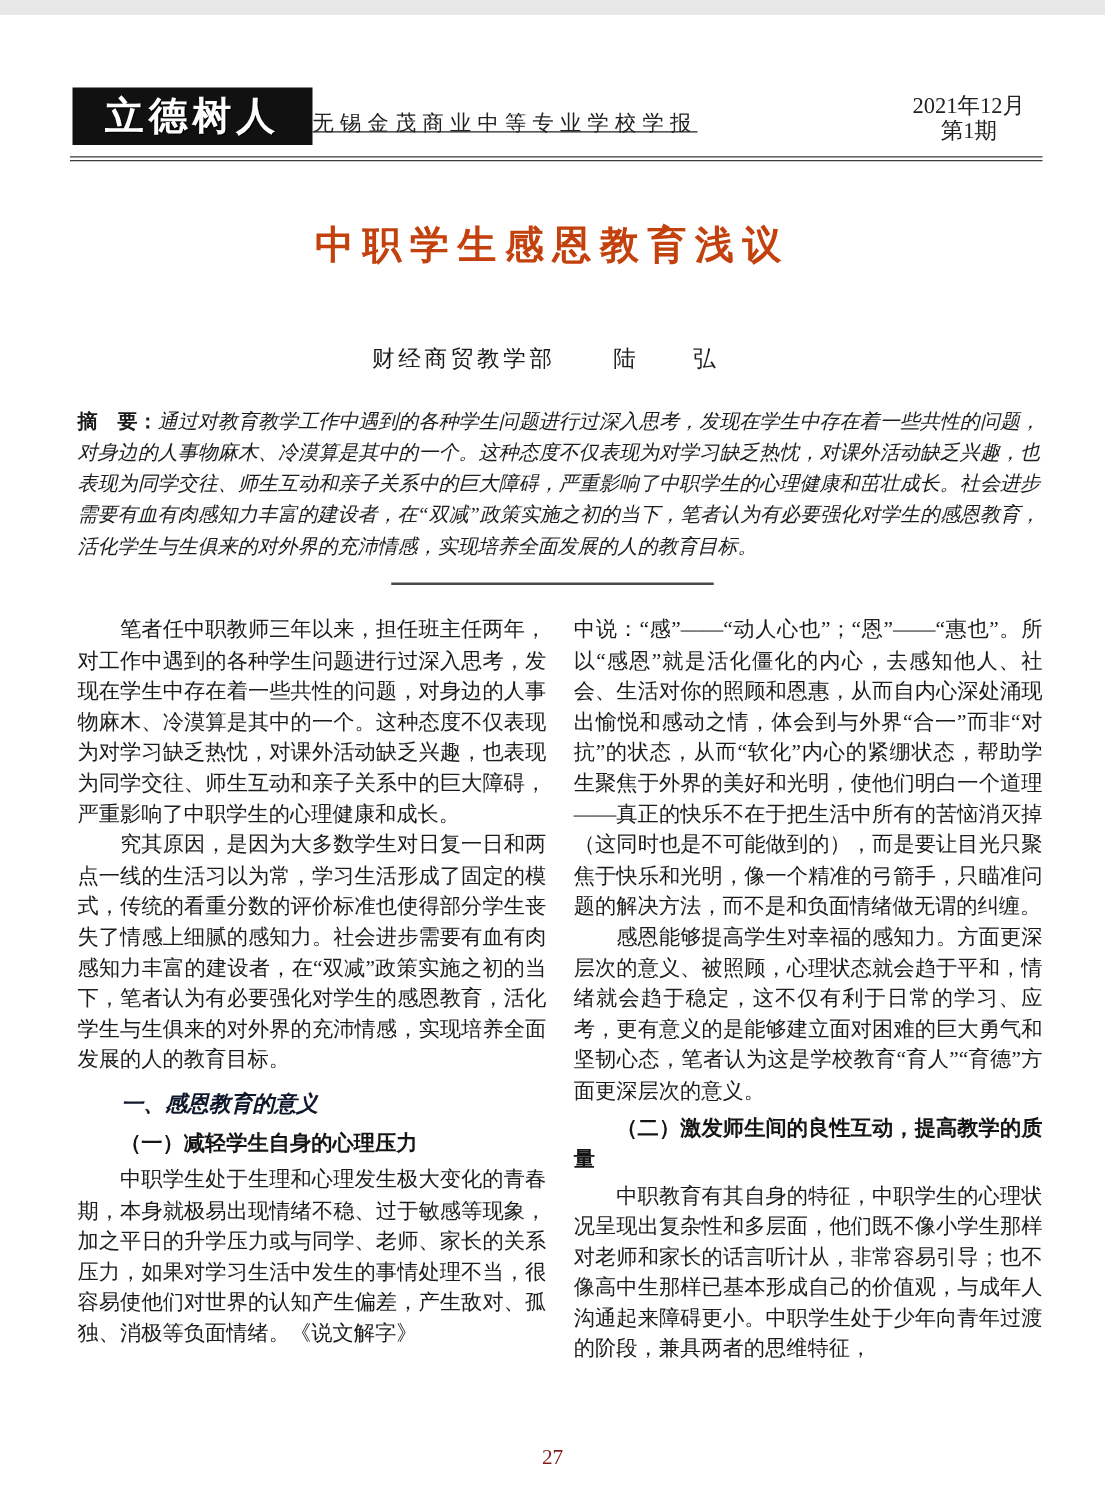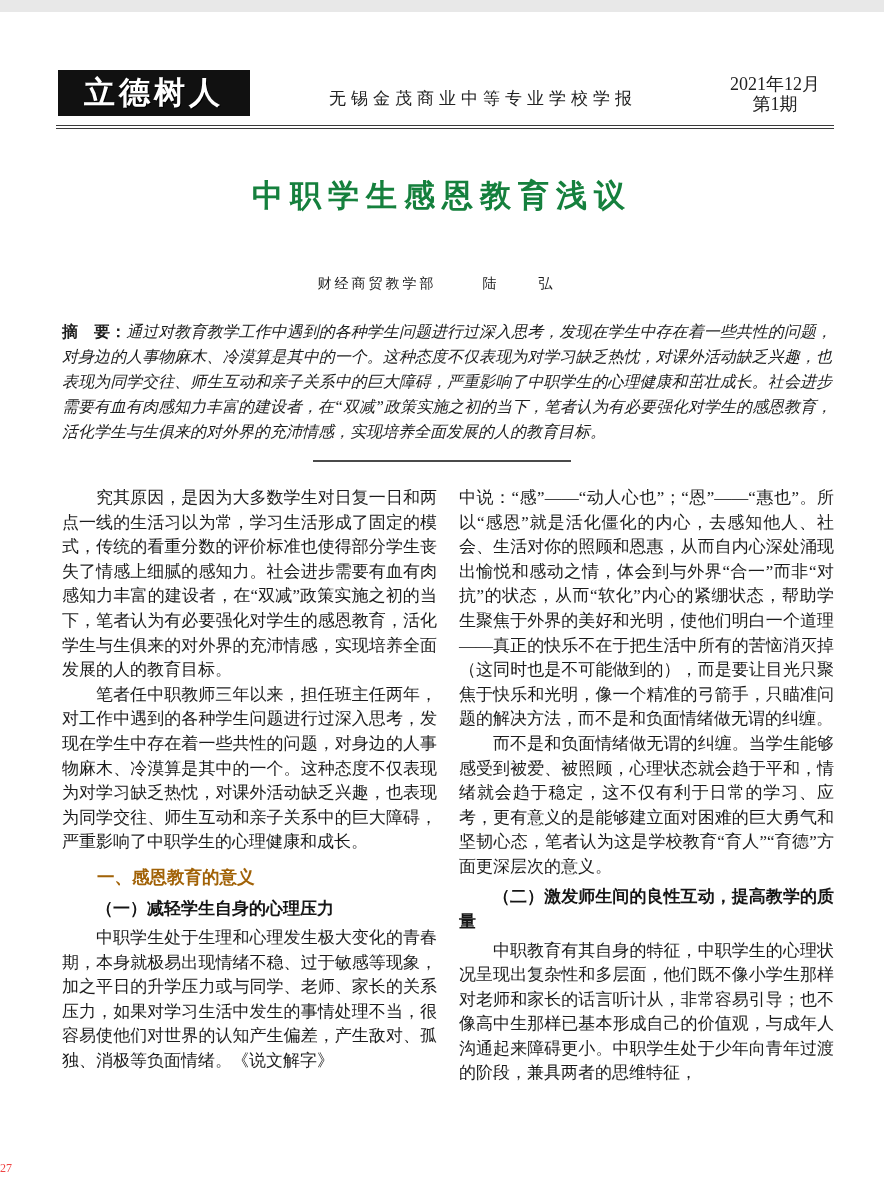--- a/index.html
+++ b/index.html
@@ -31,25 +31,25 @@
     justify-content: center;
     font-family: "Liberation Sans", sans-serif;
     font-weight: bold;
     font-size: 31px;
     letter-spacing: 4px;
     text-shadow: 1px 1px 0 #000;
     flex: 0 0 auto;
   }
   .journal-name {
     flex: 1 1 auto;
-    text-align: center;
     font-size: 17px;
     letter-spacing: 5px;
     padding-bottom: 6px;
     color: #222;
+    text-decoration: underline;
   }
   .issue-block {
     flex: 0 0 auto;
     width: 118px;
     text-align: center;
     font-size: 18px;
     line-height: 20px;
     padding-bottom: 2px;
     color: #222;
   }
@@ -61,26 +61,26 @@
   }
 
   
   .article-title {
     margin-top: 46px;
     text-align: center;
     font-family: "Liberation Sans", sans-serif;
     font-weight: bold;
     font-size: 31px;
     letter-spacing: 7px;
-    color: #15803d;
+    color: #c2410c;
   }
   .author-line {
     margin-top: 58px;
     text-align: center;
-    font-size: 14px;
+    font-size: 18px;
     letter-spacing: 3px;
     color: #1c1c1c;
   }
   .author-line .gap { display: inline-block; width: 46px; }
   .author-name { letter-spacing: 14px; }
 
   
   .abstract-wrap {
     margin: 26px 52px 0 62px;
     font-size: 16px;
@@ -117,40 +117,42 @@
   }
   .col p { text-indent: 2em; }
   .col p.no-indent { text-indent: 0; }
   .col h3 {
     font-family: "Liberation Sans", sans-serif;
     font-weight: bold;
     font-size: 17.5px;
     line-height: 26px;
     text-indent: 2em;
     margin: 9px 0 6px 0;
-    color: #a16207;
+    color: #0f172a;
+    font-style: italic;
   }
   .col h4 {
     font-family: "Liberation Sans", sans-serif;
     font-weight: bold;
     font-size: 17px;
     line-height: 25px;
     text-indent: 2em;
     margin: 4px 0 5px 0;
     color: #151515;
   }
 
   
   .page-number {
     position: absolute;
     bottom: 36px;
     left: 0;
     width: 100%;
-    font-size: 12px;
-    color: #ef4444;
+    text-align: center;
+    font-size: 17px;
+    color: #7f1d1d;
   }
 </style>
 </head>
 <body>
 
 <div class="page">
 
   <div class="header">
     <div class="logo-box">
       <span>立德树人</span>
@@ -170,29 +172,29 @@
   </div>
 
   <div class="abstract-wrap">
     <p><span class="meta-label">摘　要：</span><span class="kai">通过对教育教学工作中遇到的各种学生问题进行过深入思考，发现在学生中存在着一些共性的问题，对身边的人事物麻木、冷漠算是其中的一个。这种态度不仅表现为对学习缺乏热忱，对课外活动缺乏兴趣，也表现为同学交往、师生互动和亲子关系中的巨大障碍，严重影响了中职学生的心理健康和茁壮成长。社会进步需要有血有肉感知力丰富的建设者，在“双减”政策实施之初的当下，笔者认为有必要强化对学生的感恩教育，活化学生与生俱来的对外界的充沛情感，实现培养全面发展的人的教育目标。</span></p>
   </div>
 
   <div class="mid-rule"></div>
 
   <div class="columns">
     <div class="col">
+      <p>笔者任中职教师三年以来，担任班主任两年，对工作中遇到的各种学生问题进行过深入思考，发现在学生中存在着一些共性的问题，对身边的人事物麻木、冷漠算是其中的一个。这种态度不仅表现为对学习缺乏热忱，对课外活动缺乏兴趣，也表现为同学交往、师生互动和亲子关系中的巨大障碍，严重影响了中职学生的心理健康和成长。</p>
       <p>究其原因，是因为大多数学生对日复一日和两点一线的生活习以为常，学习生活形成了固定的模式，传统的看重分数的评价标准也使得部分学生丧失了情感上细腻的感知力。社会进步需要有血有肉感知力丰富的建设者，在“双减”政策实施之初的当下，笔者认为有必要强化对学生的感恩教育，活化学生与生俱来的对外界的充沛情感，实现培养全面发展的人的教育目标。</p>
-      <p>笔者任中职教师三年以来，担任班主任两年，对工作中遇到的各种学生问题进行过深入思考，发现在学生中存在着一些共性的问题，对身边的人事物麻木、冷漠算是其中的一个。这种态度不仅表现为对学习缺乏热忱，对课外活动缺乏兴趣，也表现为同学交往、师生互动和亲子关系中的巨大障碍，严重影响了中职学生的心理健康和成长。</p>
       <h3>一、感恩教育的意义</h3>
       <h4>（一）减轻学生自身的心理压力</h4>
       <p>中职学生处于生理和心理发生极大变化的青春期，本身就极易出现情绪不稳、过于敏感等现象，加之平日的升学压力或与同学、老师、家长的关系压力，如果对学习生活中发生的事情处理不当，很容易使他们对世界的认知产生偏差，产生敌对、孤独、消极等负面情绪。《说文解字》</p>
     </div>
     <div class="col">
       <p class="no-indent">中说：“感”——“动人心也”；“恩”——“惠也”。所以“感恩”就是活化僵化的内心，去感知他人、社会、生活对你的照顾和恩惠，从而自内心深处涌现出愉悦和感动之情，体会到与外界“合一”而非“对抗”的状态，从而“软化”内心的紧绷状态，帮助学生聚焦于外界的美好和光明，使他们明白一个道理——真正的快乐不在于把生活中所有的苦恼消灭掉（这同时也是不可能做到的），而是要让目光只聚焦于快乐和光明，像一个精准的弓箭手，只瞄准问题的解决方法，而不是和负面情绪做无谓的纠缠。</p>
-      <p>而不是和负面情绪做无谓的纠缠。当学生能够感受到被爱、被照顾，心理状态就会趋于平和，情绪就会趋于稳定，这不仅有利于日常的学习、应考，更有意义的是能够建立面对困难的巨大勇气和坚韧心态，笔者认为这是学校教育“育人”“育德”方面更深层次的意义。</p>
+      <p>感恩能够提高学生对幸福的感知力。方面更深层次的意义、被照顾，心理状态就会趋于平和，情绪就会趋于稳定，这不仅有利于日常的学习、应考，更有意义的是能够建立面对困难的巨大勇气和坚韧心态，笔者认为这是学校教育“育人”“育德”方面更深层次的意义。</p>
       <h4>（二）激发师生间的良性互动，提高教学的质量</h4>
       <p>中职教育有其自身的特征，中职学生的心理状况呈现出复杂性和多层面，他们既不像小学生那样对老师和家长的话言听计从，非常容易引导；也不像高中生那样已基本形成自己的价值观，与成年人沟通起来障碍更小。中职学生处于少年向青年过渡的阶段，兼具两者的思维特征，</p>
     </div>
   </div>
 
   <div class="page-number">27</div>
 
 </div>
 
 </body></html>

